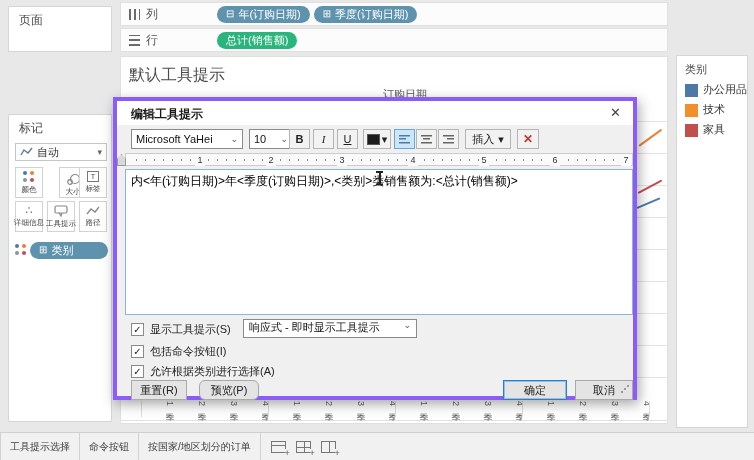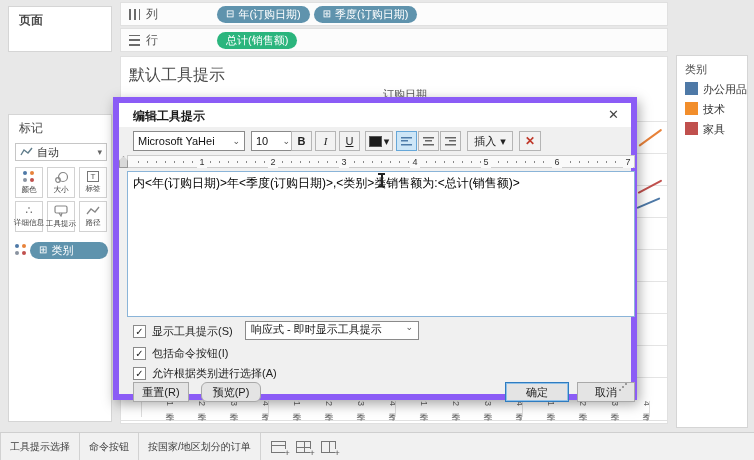--- a/index.html
+++ b/index.html
@@ -3,21 +3,21 @@
 <meta charset="utf-8">
 <style>
   * { margin:0; padding:0; box-sizing:border-box; }
   html,body { width:754px; height:460px; overflow:hidden; }
   body { font-family:"Liberation Sans", sans-serif; }
   #app { position:relative; width:754px; height:460px; background:#e8e8e8; overflow:hidden; }
 
   
   .panel { position:absolute; background:#fff; border:1px solid #d5d5d5; }
   .panel-label { position:absolute; left:10px; top:5px; font-size:12px; color:#4a4a4a; }
-  #pages-panel   { left:8px; top:6px;   width:104px; height:46px;font-weight:bold; }
+  #pages-panel   { left:8px; top:6px;   width:104px; height:46px; }
   #filters-panel { left:8px; top:56px;  width:104px; height:54px; }
   #marks-panel   { left:8px; top:114px; width:104px; height:308px; }
 
   .marks-dropdown { position:absolute; left:6px; top:28px; width:92px; height:18px;
     background:#fff; border:1px solid #c6c6c6; display:flex; align-items:center; gap:4px;
     padding:0 4px; font-size:11px; color:#333; }
   .marks-dropdown .dd-arrow { margin-left:auto; font-size:9px; color:#666; }
 
   .mark-btn { position:absolute; width:28px; height:31px; background:#fff; border:1px solid #d2d2d2;
     display:flex; flex-direction:column; align-items:center; justify-content:center; gap:1px; }
@@ -58,26 +58,26 @@
   .pane-sep { position:absolute; top:344px; width:1px; height:16px; background:#ddd; }
   #axis-bottom { position:absolute; left:0; top:363px; width:548px; height:1px; background:#e0e0e0; }
   .qgroup { position:absolute; top:344px; width:127px; height:20px; overflow:hidden; }
   .qgroup span { position:absolute; top:0; writing-mode:vertical-rl; font-size:9px; color:#666; }
   .qgroup span:nth-child(1){left:22px;} .qgroup span:nth-child(2){left:54px;}
   .qgroup span:nth-child(3){left:86px;} .qgroup span:nth-child(4){left:118px;}
 
   
   #legend { position:absolute; left:676px; top:55px; width:72px; height:373px; background:#fff; border:1px solid #d5d5d5; }
   #legend-title { position:absolute; left:8px; top:6px; font-size:11px; color:#4a4a4a; }
-  .legend-item { position:absolute; left:8px; display:flex; align-items:flex-start; gap:5px; font-size:11px; color:#333; }
+  .legend-item { position:absolute; left:8px; display:flex; align-items:flex-end; gap:5px; font-size:11px; color:#333; }
   .legend-swatch { width:13px; height:13px; display:inline-block; }
 
   
   #dialog { position:absolute; left:113px; top:97px; width:524px; height:303px; background:#f0f0f0;
-    border:6px solid #8b5cf6; box-shadow:2px 4px 12px rgba(0,0,0,.35); z-index:10; }
+    border:4px solid #8b5cf6; box-shadow:2px 4px 12px rgba(0,0,0,.35); z-index:10; }
   #dlg-titlebar { position:absolute; left:0; top:0; width:100%; height:24px; background:#fff; }
   #dlg-title { position:absolute; left:14px; top:5px; font-size:12px; font-weight:bold; color:#1a1a1a; }
   #dlg-close { position:absolute; right:12px; top:4px; font-size:13px; color:#444; cursor:default; }
 
   .tb-btn { position:absolute; top:28px; height:20px; background:#f2f2f2; border:1px solid #b5b5b5;
     display:flex; align-items:center; justify-content:center; font-size:11px; color:#222; }
   .tb-dd { position:absolute; top:28px; height:20px; background:#fff; border:1px solid #8a8a8a;
     display:flex; align-items:center; font-size:11px; color:#111; padding:0 4px; }
   .tb-dd .dd-arrow { margin-left:auto; font-size:9px; color:#555; }
   #dd-font { left:14px; width:112px; } #dd-size { left:132px; width:44px; }
@@ -174,21 +174,21 @@
 
     <div class="mark-btn" style="left:6px; top:52px;">
       <span class="dots4">
           <i class="d-blue"></i>
           <i class="d-orange"></i>
           <i class="d-gray"></i>
           <i class="d-red"></i>
         </span>
       <span class="mb-label">颜色</span>
     </div>
-    <div class="mark-btn" style="left:38px; top:52px;">
+    <div class="mark-btn" style="left:50px; top:52px;justify-content:flex-end;">
       <svg width="14" height="12" viewBox="0 0 14 12">
         <circle cx="9" cy="6" r="4.5" fill="none" stroke="#888" stroke-width="1.2"></circle>
         <circle cx="4" cy="9" r="2.3" fill="none" stroke="#888" stroke-width="1.2"></circle>
       </svg>
       <span class="mb-label">大小</span>
     </div>
     <div class="mark-btn" style="left:70px; top:52px;">
       <span class="label-t-box">T</span>
       <span class="mb-label">标签</span>
     </div>

